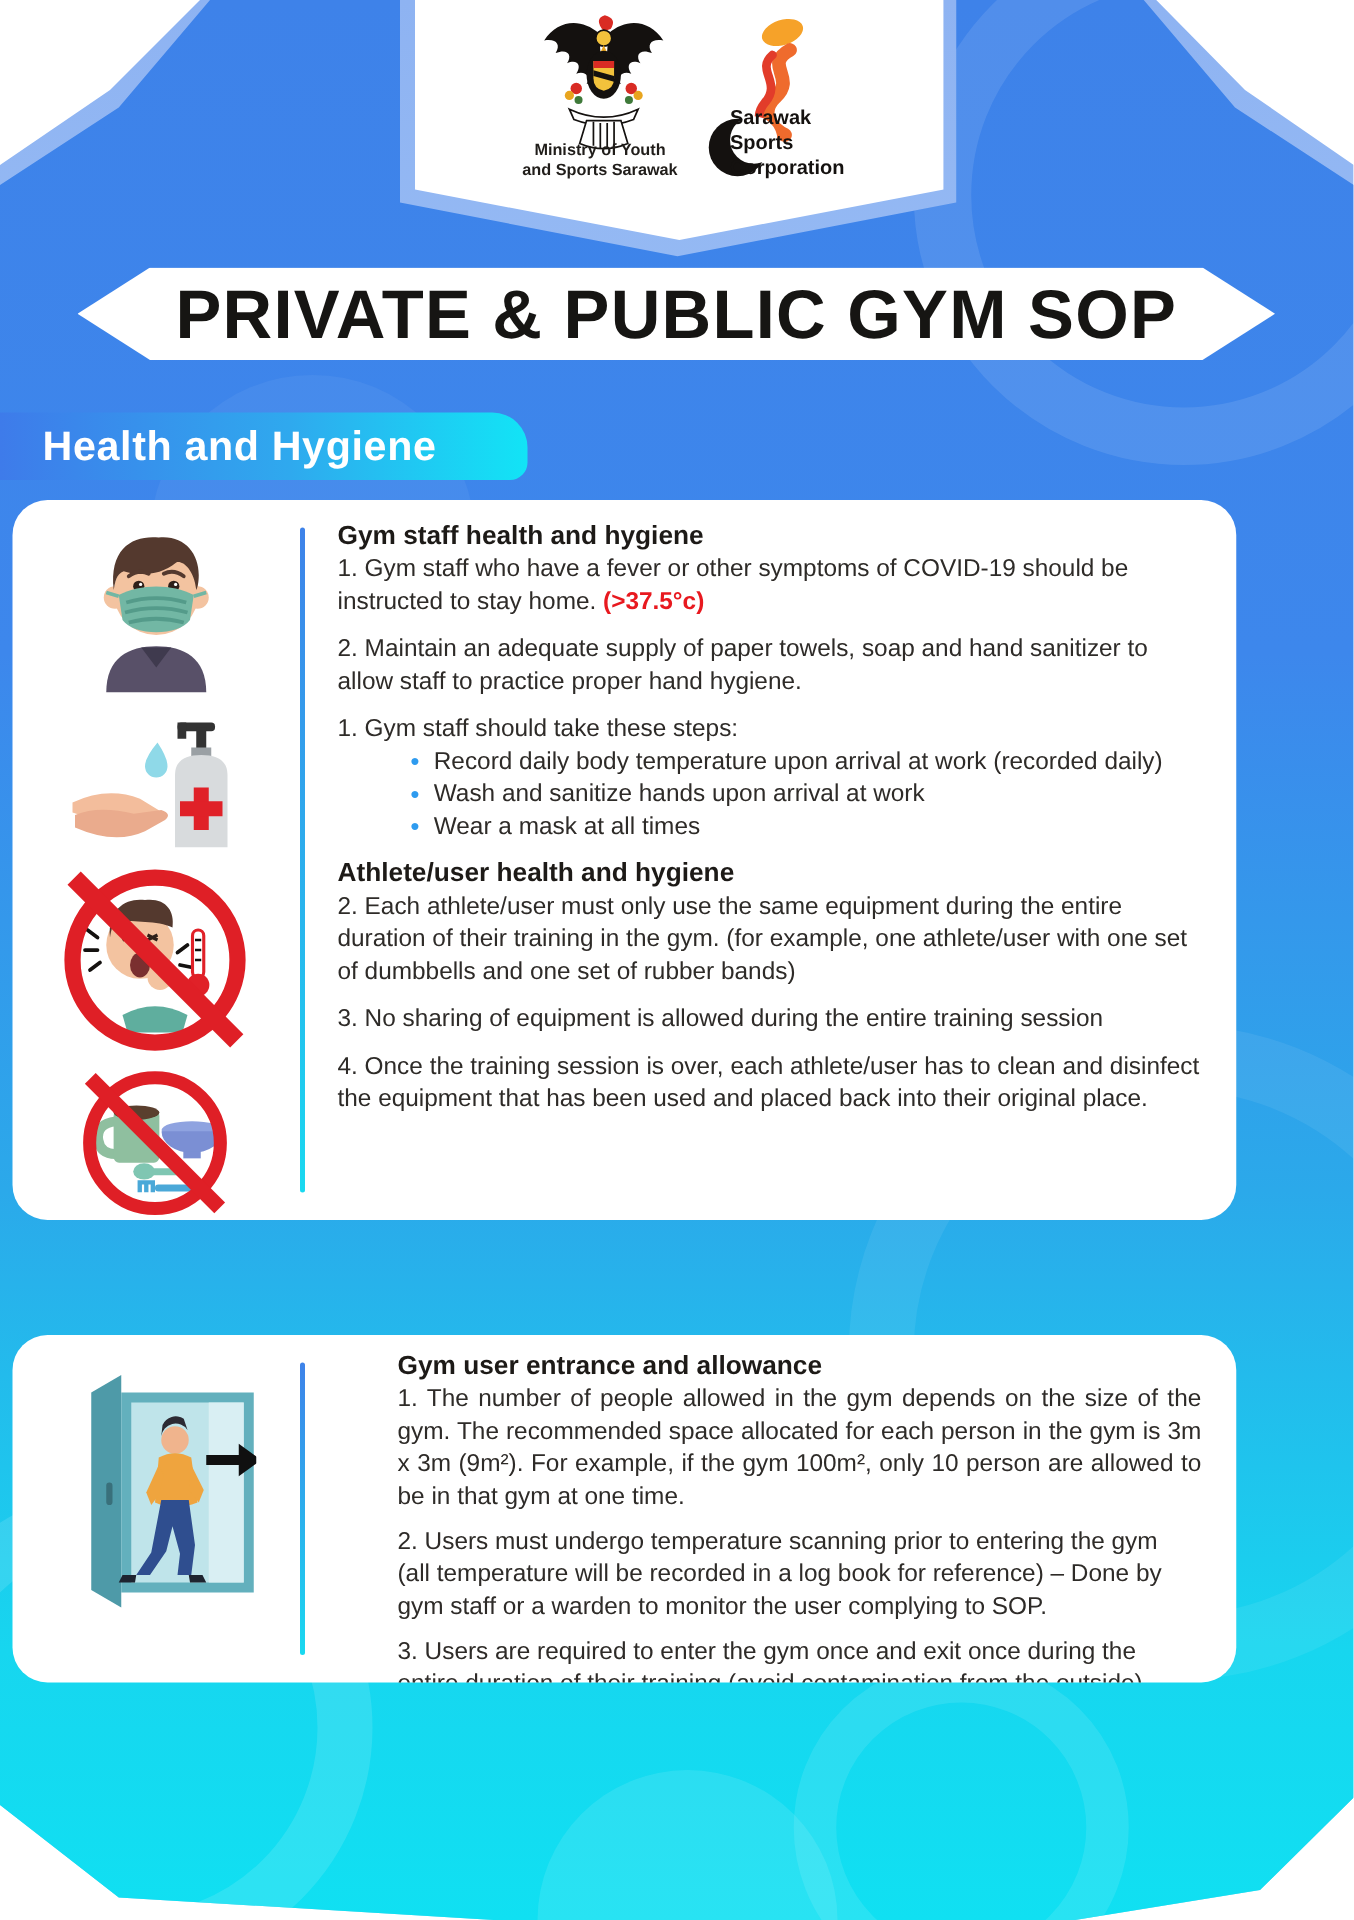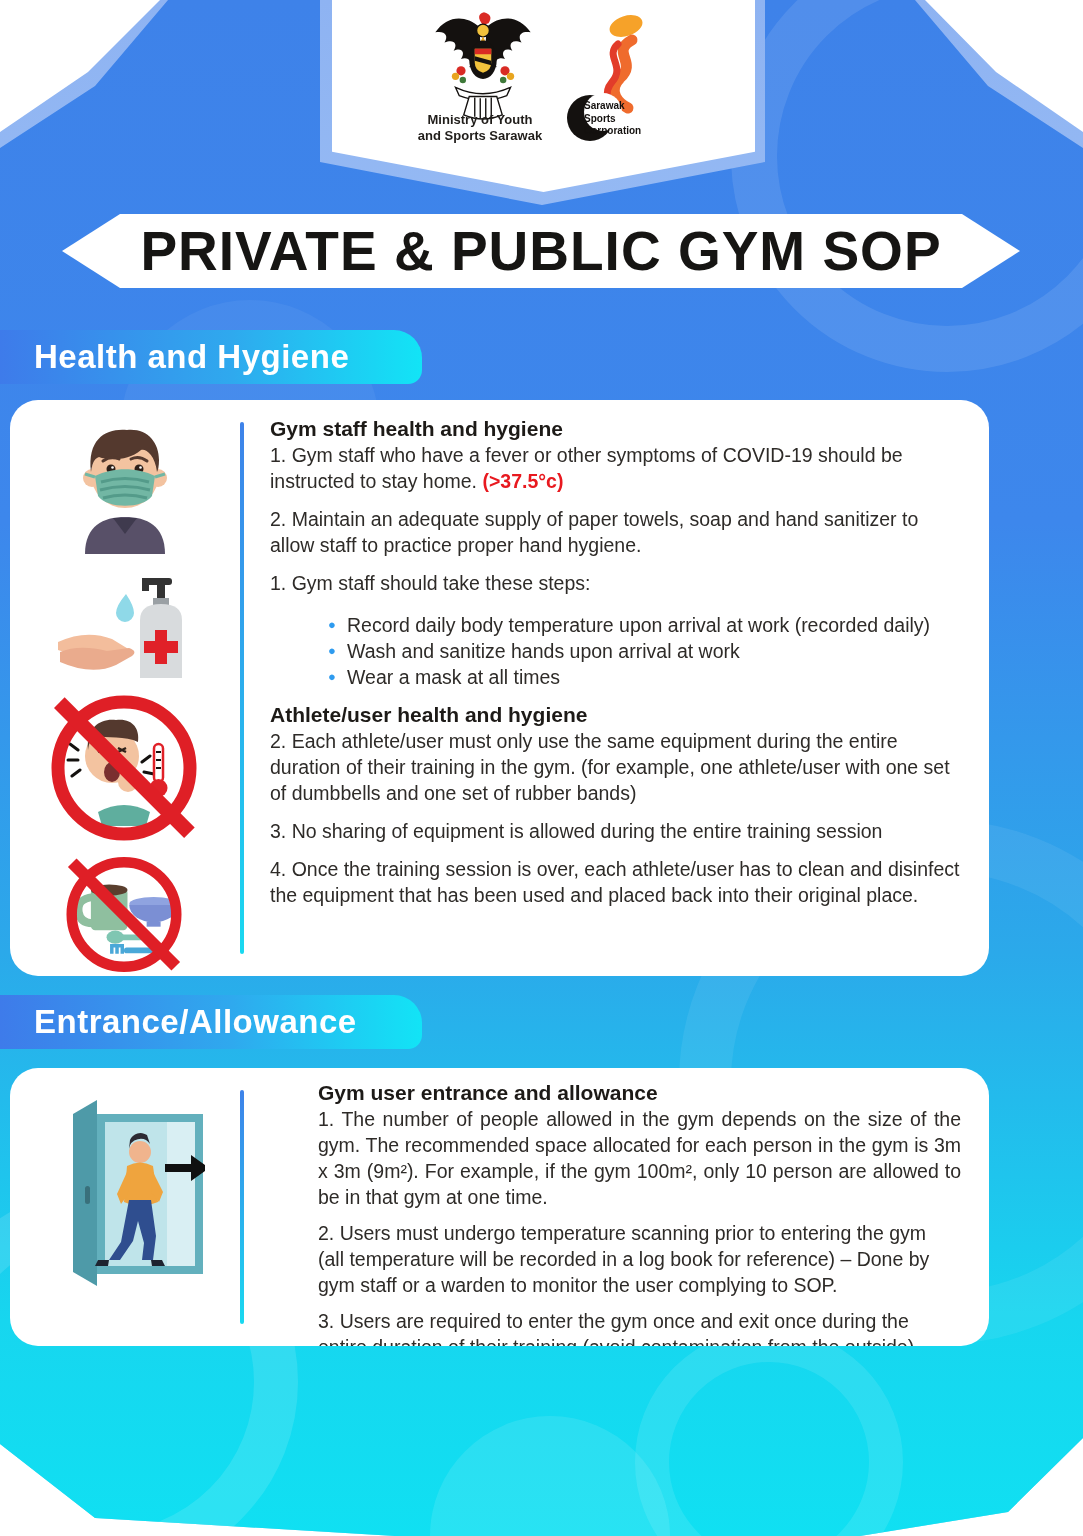--- a/index.html
+++ b/index.html
@@ -34,22 +34,22 @@
     position:absolute;left:332px;top:0;width:423px;height:192px;background:#ffffff;
     clip-path:polygon(0 0,100% 0,100% 79%,50% 100%,0 79%);
   }
   .ministry-logo{position:absolute;left:96px;top:10px;}
   .ministry-caption{
     position:absolute;left:28px;top:112px;width:240px;text-align:center;
     font-size:13px;font-weight:bold;color:#201d1a;line-height:1.25;white-space:pre-line;
   }
   .ssc-logo{position:absolute;left:228px;top:8px;}
   .ssc-caption{
-    position:absolute;left:252px;top:100px;width:110px;
-    font-size:10px;font-weight:bold;color:#14110f;line-height:1.25;white-space:pre-line;
+    position:absolute;left:252px;top:85px;width:110px;
+    font-size:16px;font-weight:bold;color:#14110f;line-height:1.25;white-space:pre-line;
   }
 
   
   .title-banner{
     position:absolute;left:62px;top:214px;width:958px;height:74px;background:#ffffff;
     clip-path:polygon(0 50%,58px 0,calc(100% - 58px) 0,100% 50%,calc(100% - 58px) 100%,58px 100%);
     display:flex;align-items:center;justify-content:center;
     font-size:55px;font-weight:bold;letter-spacing:1px;color:#161513;
   }
 
@@ -80,21 +80,21 @@
     flex:1;padding:16px 28px 14px 26px;box-sizing:border-box;
     color:#2e2b28;font-size:19.5px;line-height:26px;
   }
   .card-entrance .text-col{padding-top:12px;margin-left:48px;}
   h3.block-heading{margin:0;font-size:21px;font-weight:bold;color:#1d1a17;line-height:26px;}
   .para{margin:0 0 12px 0;}
   .card-entrance .para{margin-bottom:10px;}
   .para:last-child{margin-bottom:0;}
   .temp{color:#E8191F;font-weight:bold;}
   .justify{text-align:justify;}
-  ul.steps{list-style:none;margin:16px 0 12px 0;padding:0 0 0 58px;}
+  ul.steps{list-style:none;margin:0 0 12px 0;padding:0 0 0 58px;}
   ul.steps li{position:relative;padding-left:19px;}
   ul.steps li::before{content:"\25CF";position:absolute;left:0;top:0;font-size:13px;color:#2E9BEF;}
   .block-line{display:block;}
 
   .icon-slot{position:absolute;}
 </style>
 </head>
 <body>
 
 <div class="poster">
@@ -231,23 +231,20 @@
         <li>Wash and sanitize hands upon arrival at work</li>
         <li>Wear a mask at all times</li>
       </ul>
       <h3 class="block-heading">Athlete/user health and hygiene</h3>
       <p class="para">2. Each athlete/user must only use the same equipment during the entire duration of their training in the gym. (for example, one athlete/user with one set of dumbbells and one set of rubber bands)</p>
       <p class="para">3. No sharing of equipment is allowed during the entire training session</p>
       <p class="para">4. Once the training session is over, each athlete/user has to clean and disinfect the equipment that has been used and placed back into their original place.</p>
     </div>
   </div>
 
-  <div class="ribbon ribbon-entrance">
-    <span>Entrance/Allowance</span>
-  </div>
 
   <div class="card card-entrance">
     <div class="icon-col">
 
       <svg class="icon-slot" style="left:35px;top:20px;" width="160" height="205" viewBox="0 0 160 205">
         <path d="M28 26 L52 12 L52 198 L28 184 Z" fill="#4e9aa8"></path>
         <rect x="40" y="98" width="5" height="18" rx="2.5" fill="#39707b"></rect>
         <rect x="52" y="26" width="106" height="160" fill="#63b0bd"></rect>
         <rect x="60" y="34" width="90" height="144" fill="#bfe4ea"></rect>
         <rect x="122" y="34" width="28" height="144" fill="#d9eff3"></rect>

